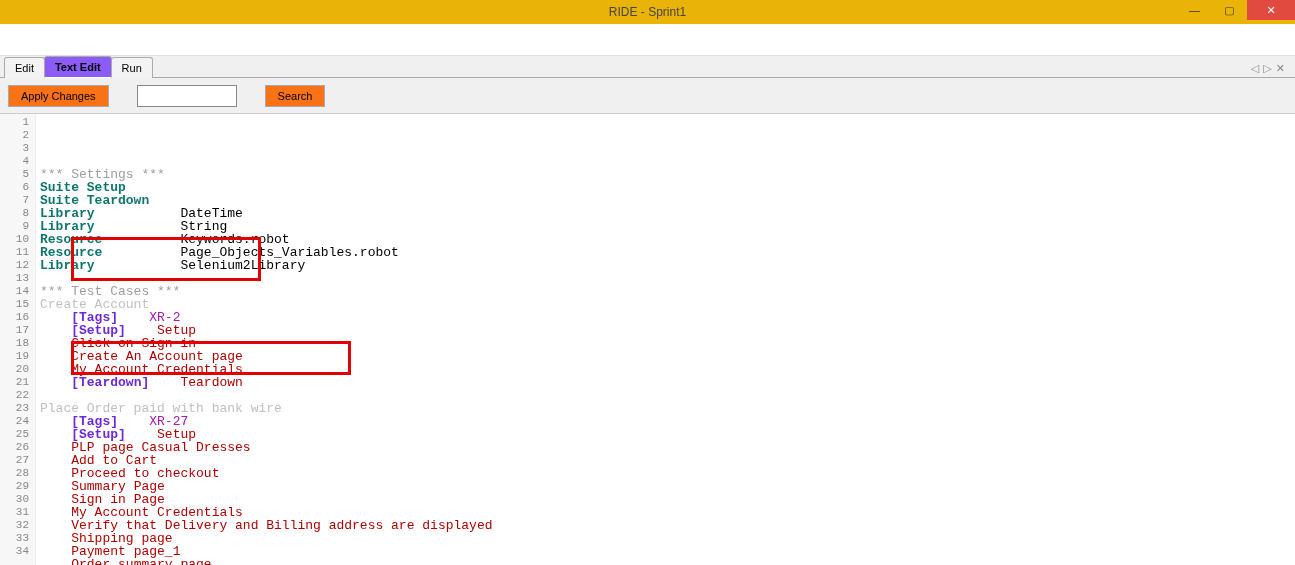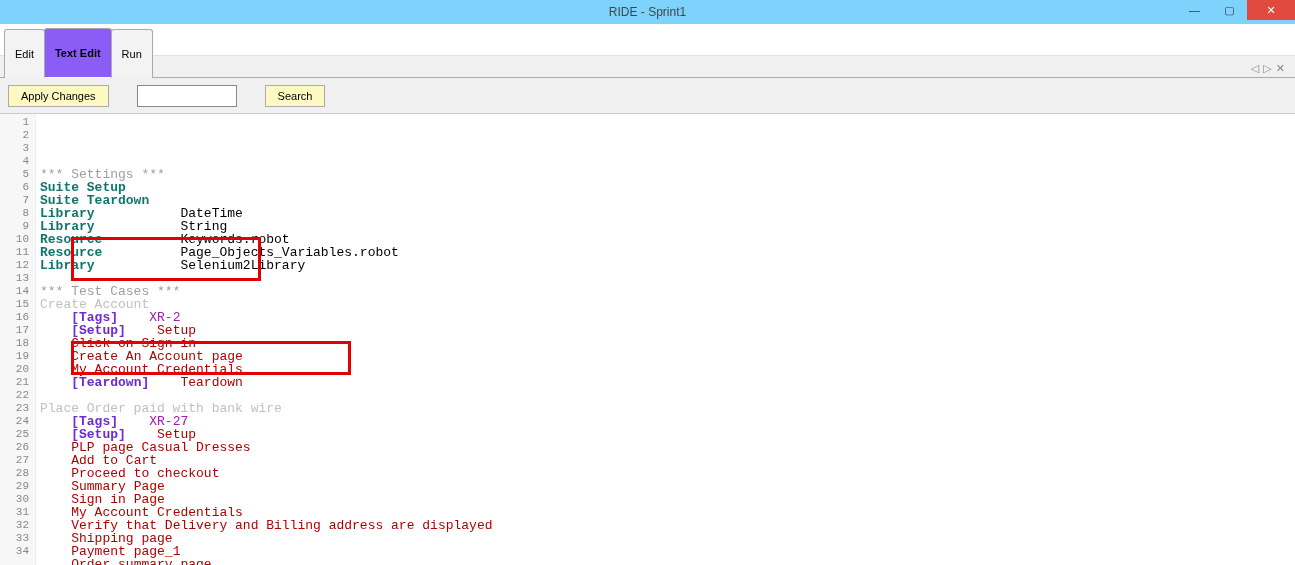--- a/index.html
+++ b/index.html
@@ -4,21 +4,21 @@
 <style>
 * { margin: 0; padding: 0; box-sizing: border-box; }
 body {
   font-family: "Segoe UI", Tahoma, sans-serif;
   font-size: 12px;
   background: #fff;
   overflow: hidden;
 }
 .titlebar {
   height: 24px;
-  background: #7dd3fc;
+  background: #eab308;
   display: flex;
   align-items: center;
   justify-content: center;
   position: relative;
   color: #444;
   font-size: 12px;
 }
 .titlebar .title { position: absolute; left: 50%; transform: translateX(-50%); }
 .win-controls { position: absolute; right: 0; top: 0; display: flex; height: 24px; }
 .win-btn {
@@ -36,21 +36,21 @@
 .tab-row {
   height: 22px;
   background: #f0f0f0;
   display: flex;
   align-items: flex-end;
   padding: 0 4px;
   border-bottom: 1px solid #aaa;
   position: relative;
 }
 .tab {
-  padding: 18px 10px;
+  padding: 4px 10px;
   border: 1px solid #aaa;
   border-bottom: none;
   border-radius: 3px 3px 0 0;
   background: #f3f3f3;
   font-size: 11px;
   margin-right: -1px;
   position: relative;
   top: 1px;
 }
 .tab.active { background: #8b5cf6; font-weight: 600; z-index: 2; border-bottom: 1px solid #fff; }
@@ -60,21 +60,21 @@
   height: 36px;
   background: #f0f0f0;
   display: flex;
   align-items: center;
   padding: 0 8px;
   gap: 28px;
   border-bottom: 1px solid #ccc;
 }
 .btn {
   padding: 4px 12px;
-  background: #fef9c3;
+  background: #f97316;
   border: 1px solid #aaa;
   font-size: 11px;
   cursor: pointer;
 }
 .search-input {
   width: 100px;
   height: 22px;
   border: 1px solid #888;
   background: #fff;
   padding: 0 4px;

